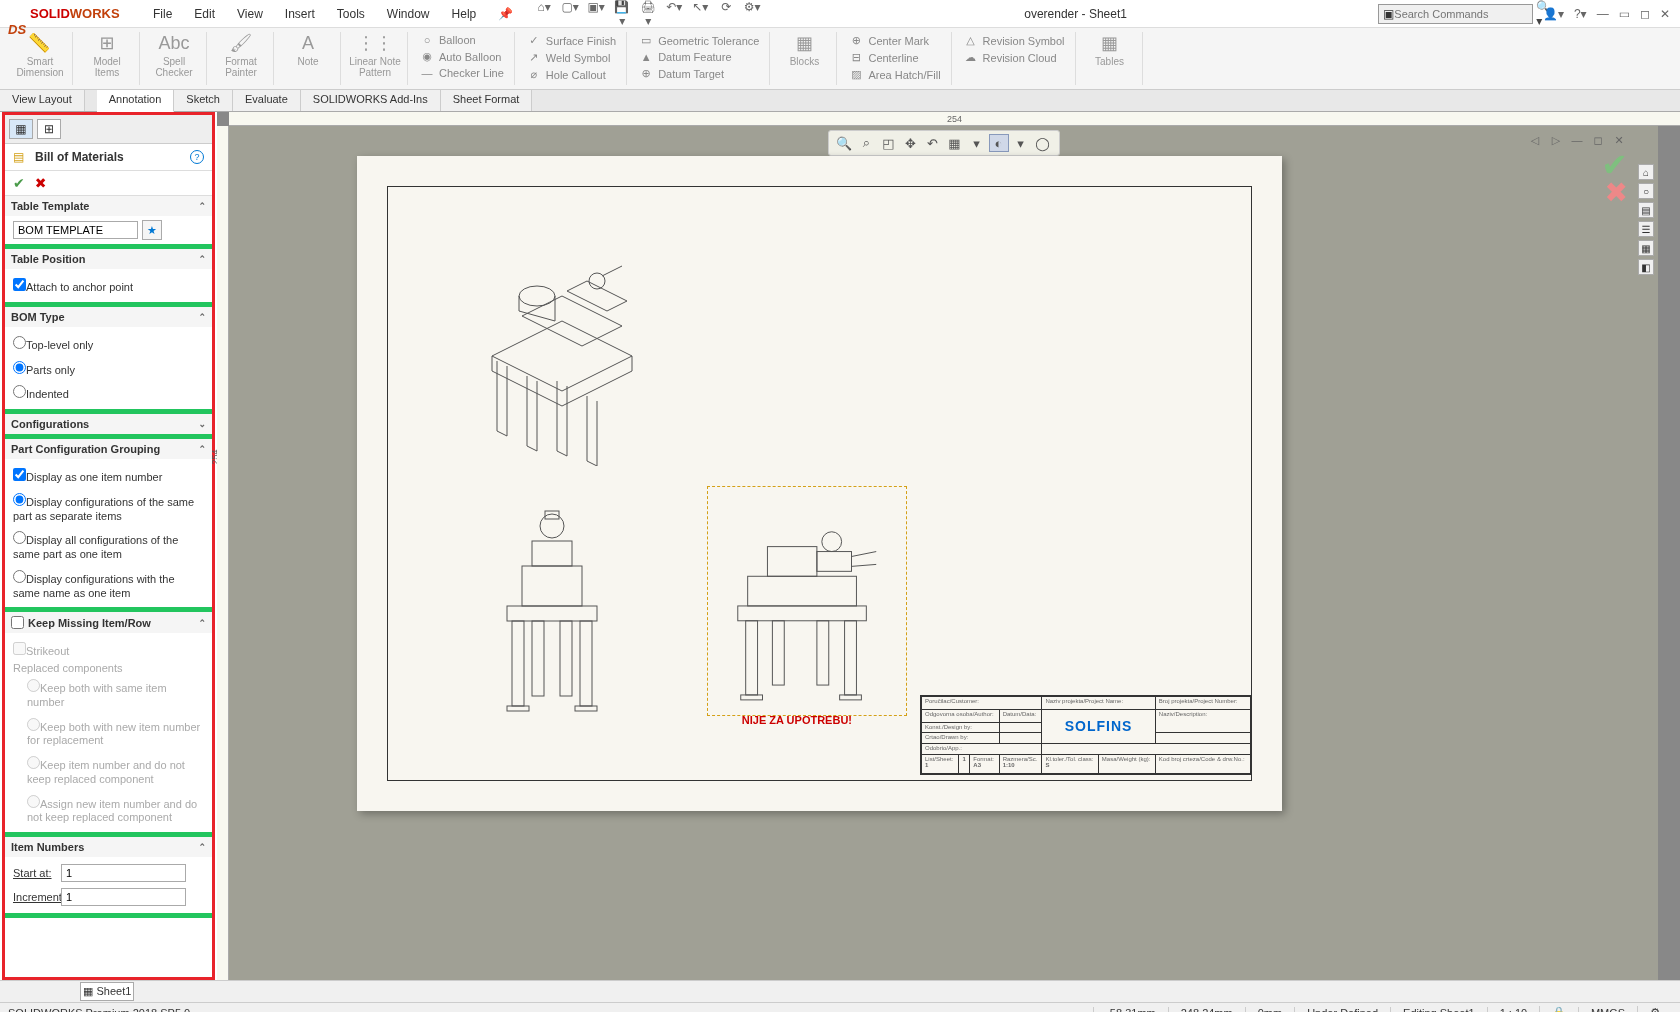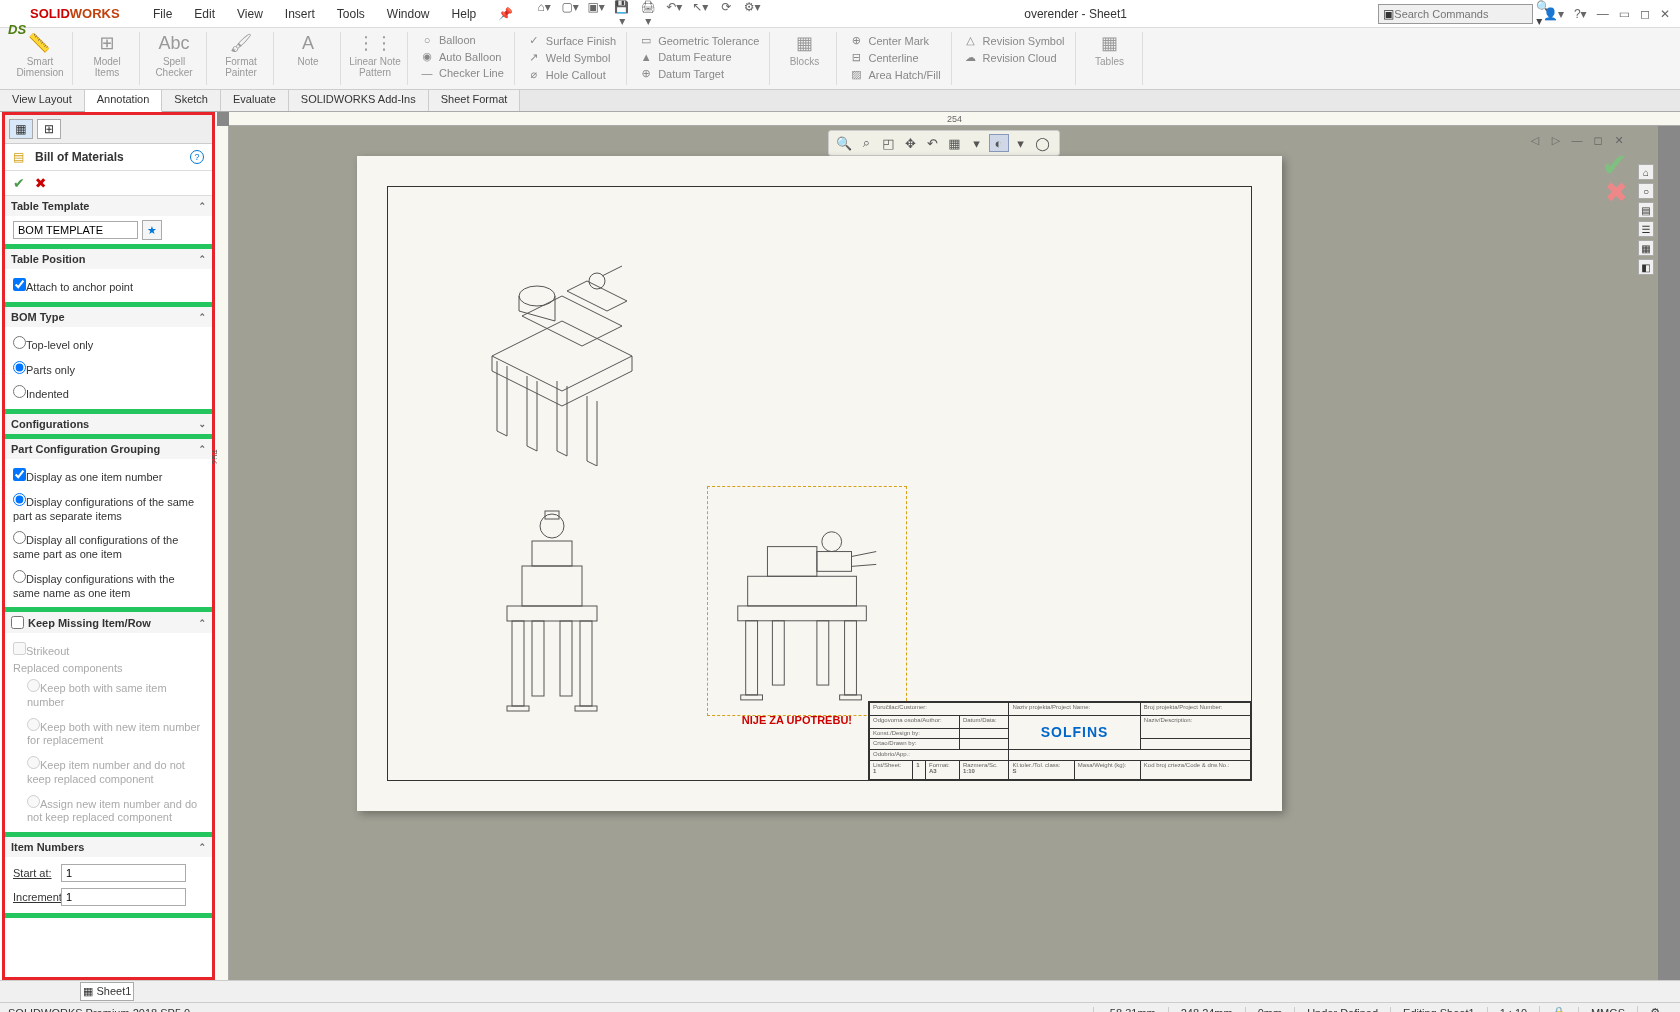--- a/index.html
+++ b/index.html
@@ -1,21 +1,21 @@
 <!DOCTYPE html>
 <html><head>
 <meta charset="utf-8">
 <style>
 * { margin: 0; padding: 0; box-sizing: border-box; font-family: "Segoe UI", Tahoma, sans-serif; }
 body { width: 1680px; height: 1012px; background: #fff; overflow: hidden; font-size: 12px; color: #333; }
 
 
 .titlebar { height: 28px; background: #fff; display: flex; align-items: center; border-bottom: 1px solid #ddd; }
 .logo { width: 133px; height: 28px; display: flex; align-items: center; padding-left: 8px; font-weight: bold; font-size: 13px; }
-.logo .ds { color: #4d7c0f; font-style: italic; margin-right: 4px; margin-top: 32px; }
+.logo .ds { color: #c2410c; font-style: italic; margin-right: 4px; margin-top: 32px; }
 .logo .sw { color: #c00; }
 .logo .w { color: #c2410c; }
 .menubar { display: flex; gap: 2px; margin-left: 10px; }
 .menubar span { padding: 4px 10px; cursor: pointer; }
 .tb-icons { display: flex; gap: 8px; padding: 0 12px; color: #666; }
 .tb-icons span { width: 18px; text-align: center; cursor: pointer; }
 .doctitle { flex: 1; text-align: center; color: #333; }
 .searchbar { display: flex; align-items: center; border: 1px solid #999; height: 20px; width: 155px; padding: 0 4px; background: #f0f0f0; }
 .searchbar .mag { margin-left: auto; color: #444; }
 .winctrl { display: flex; gap: 10px; padding: 0 10px; color: #666; }
@@ -25,21 +25,21 @@
 .rgroup { display: flex; flex-direction: column; align-items: center; border-right: 1px solid #ddd; padding: 0 6px; }
 .rbtn-lg { display: flex; flex-direction: column; align-items: center; width: 52px; color: #999; font-size: 10px; text-align: center; line-height: 1.1; padding-top: 2px; }
 .rbtn-lg .ic { font-size: 18px; height: 22px; }
 .rbtn-sm { display: flex; align-items: center; gap: 5px; color: #888; font-size: 11px; padding: 2px 4px; white-space: nowrap; }
 .rbtn-sm .ic { width: 14px; text-align: center; }
 .rcol { display: flex; flex-direction: column; justify-content: center; }
 
 
 .tabs { height: 22px; background: #e8e8e8; border-bottom: 1px solid #aaa; display: flex; }
 .tab { padding: 3px 12px; border-right: 1px solid #ccc; font-size: 11px; color: #333; background: #f0f0f0; cursor: pointer; }
-.tab.active { background: #fff; border-bottom: 1px solid #fff; margin-bottom: -1px; }
+.tab.active { background: #fff; border-bottom: 1px solid #fff; margin-bottom: -1px; margin-left: 12px; }
 
 
 .main { display: flex; height: 868px; position: relative; }
 
 
 .leftpanel { width: 213px; border: 3px solid #e8232a; border-top-width: 3px; background: #fff; display: flex; flex-direction: column; margin-left: 2px; margin-right: 2px; position: relative; overflow: hidden; }
 .lp-tabs { display: flex; background: #eee; border-bottom: 1px solid #ccc; padding: 4px; gap: 4px; }
 .lp-tab { width: 24px; height: 20px; border: 1px solid #aaa; background: #fff; display: flex; align-items: center; justify-content: center; }
 .lp-tab.act { background: #d8e8f8; }
 .lp-header { display: flex; align-items: center; padding: 6px 8px; gap: 6px; border-bottom: 1px solid #ddd; }
@@ -79,21 +79,21 @@
 .viewctrl { position: absolute; top: 6px; right: 30px; display: flex; gap: 3px; }
 .viewctrl span { width: 18px; height: 16px; display: flex; align-items: center; justify-content: center; color: #666; font-size: 11px; cursor: pointer; }
 
 
 .view3d { position: absolute; left: 110px; top: 40px; width: 200px; height: 270px; }
 .viewfront { position: absolute; left: 120px; top: 330px; width: 150px; height: 230px; }
 .viewside { position: absolute; left: 350px; top: 330px; width: 200px; height: 230px; border: 1px dashed #d4a017; padding: 10px; }
 .drw { stroke: #555; stroke-width: 1; fill: none; }
 
 
-.titleblock { position: absolute; right: 30px; bottom: 30px; width: 384px; height: 80px; border: 1px solid #333; background: #f8f6f0; font-size: 7px; }
+.titleblock { position: absolute; right: 30px; bottom: 36px; width: 332px; height: 80px; border: 1px solid #333; background: #f8f6f0; font-size: 7px; }
 .titleblock table { border-collapse: collapse; width: 100%; height: 100%; }
 .titleblock td { border: 1px solid #333; padding: 1px 3px; vertical-align: top; font-size: 6px; color: #666; }
 .solfins { color: #0066cc; font-weight: bold; font-size: 14px; letter-spacing: 1px; }
 .watermark { position: absolute; right: 38px; bottom: 36px; color: #c00; font-weight: bold; font-size: 11px; z-index: 5; }
 
 
 .rightbar { position: absolute; right: 2px; top: 38px; width: 18px; display: flex; flex-direction: column; gap: 3px; }
 .rightbar span { width: 16px; height: 16px; border: 1px solid #aaa; background: #f0f0f0; font-size: 10px; display: flex; align-items: center; justify-content: center; cursor: pointer; }
 .big-check { position: absolute; right: 30px; top: 20px; color: #7fbf7f; font-size: 32px; }
 .big-x { position: absolute; right: 30px; top: 50px; color: #e88; font-size: 28px; }

